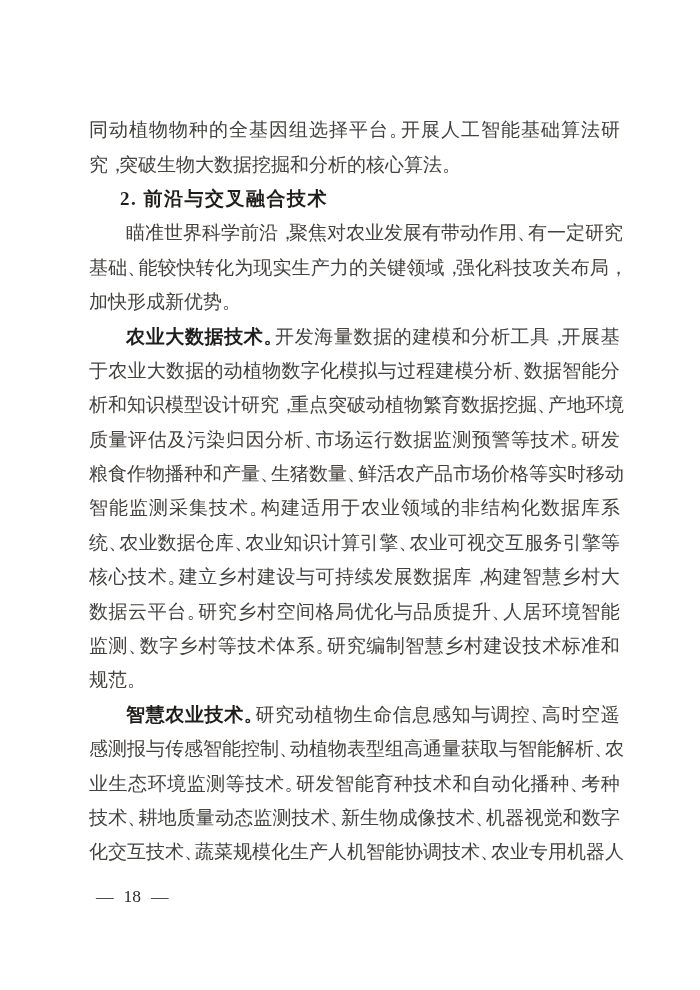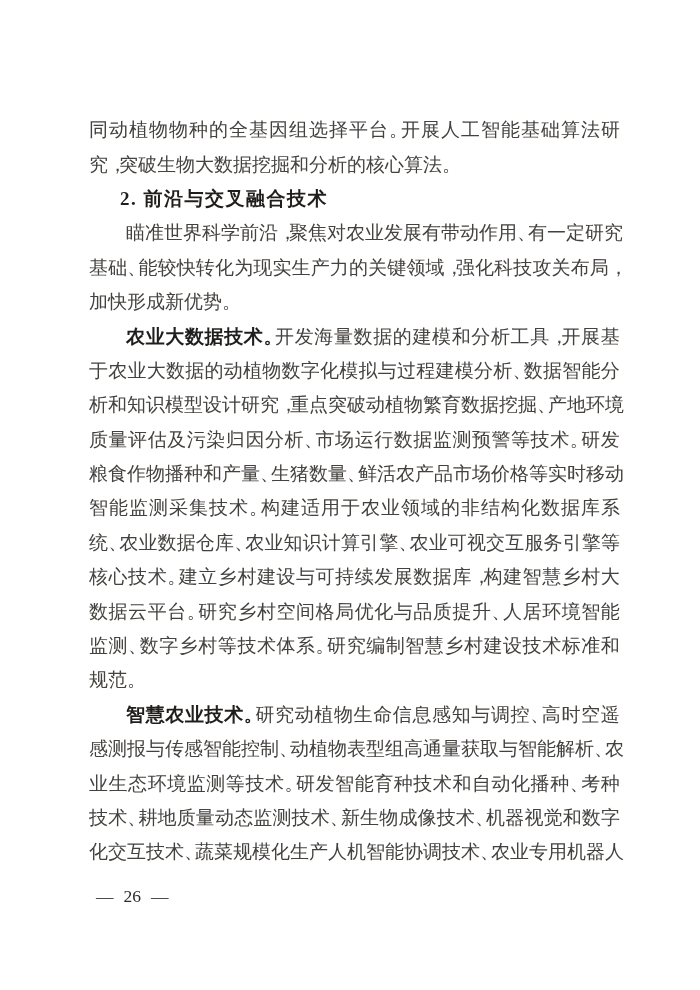--- a/index.html
+++ b/index.html
@@ -59,16 +59,16 @@
       <div class="line justify"><span class="ch">监</span><span class="ch">测</span><span class="ch punct">、</span><span class="ch">数</span><span class="ch">字</span><span class="ch">乡</span><span class="ch">村</span><span class="ch">等</span><span class="ch">技</span><span class="ch">术</span><span class="ch">体</span><span class="ch">系</span><span class="ch punct">。</span><span class="ch">研</span><span class="ch">究</span><span class="ch">编</span><span class="ch">制</span><span class="ch">智</span><span class="ch">慧</span><span class="ch">乡</span><span class="ch">村</span><span class="ch">建</span><span class="ch">设</span><span class="ch">技</span><span class="ch">术</span><span class="ch">标</span><span class="ch">准</span><span class="ch">和</span></div>
       <div class="line"><span class="ch">规</span><span class="ch">范</span><span class="ch punct">。</span></div>
       <div class="line justify indent"><span class="ch bold">智</span><span class="ch bold">慧</span><span class="ch bold">农</span><span class="ch bold">业</span><span class="ch bold">技</span><span class="ch bold">术</span><span class="ch bold punct">。</span><span class="ch">研</span><span class="ch">究</span><span class="ch">动</span><span class="ch">植</span><span class="ch">物</span><span class="ch">生</span><span class="ch">命</span><span class="ch">信</span><span class="ch">息</span><span class="ch">感</span><span class="ch">知</span><span class="ch">与</span><span class="ch">调</span><span class="ch">控</span><span class="ch punct">、</span><span class="ch">高</span><span class="ch">时</span><span class="ch">空</span><span class="ch">遥</span></div>
       <div class="line justify"><span class="ch">感</span><span class="ch">测</span><span class="ch">报</span><span class="ch">与</span><span class="ch">传</span><span class="ch">感</span><span class="ch">智</span><span class="ch">能</span><span class="ch">控</span><span class="ch">制</span><span class="ch punct">、</span><span class="ch">动</span><span class="ch">植</span><span class="ch">物</span><span class="ch">表</span><span class="ch">型</span><span class="ch">组</span><span class="ch">高</span><span class="ch">通</span><span class="ch">量</span><span class="ch">获</span><span class="ch">取</span><span class="ch">与</span><span class="ch">智</span><span class="ch">能</span><span class="ch">解</span><span class="ch">析</span><span class="ch punct">、</span><span class="ch">农</span></div>
       <div class="line justify"><span class="ch">业</span><span class="ch">生</span><span class="ch">态</span><span class="ch">环</span><span class="ch">境</span><span class="ch">监</span><span class="ch">测</span><span class="ch">等</span><span class="ch">技</span><span class="ch">术</span><span class="ch punct">。</span><span class="ch">研</span><span class="ch">发</span><span class="ch">智</span><span class="ch">能</span><span class="ch">育</span><span class="ch">种</span><span class="ch">技</span><span class="ch">术</span><span class="ch">和</span><span class="ch">自</span><span class="ch">动</span><span class="ch">化</span><span class="ch">播</span><span class="ch">种</span><span class="ch punct">、</span><span class="ch">考</span><span class="ch">种</span></div>
       <div class="line justify"><span class="ch">技</span><span class="ch">术</span><span class="ch punct">、</span><span class="ch">耕</span><span class="ch">地</span><span class="ch">质</span><span class="ch">量</span><span class="ch">动</span><span class="ch">态</span><span class="ch">监</span><span class="ch">测</span><span class="ch">技</span><span class="ch">术</span><span class="ch punct">、</span><span class="ch">新</span><span class="ch">生</span><span class="ch">物</span><span class="ch">成</span><span class="ch">像</span><span class="ch">技</span><span class="ch">术</span><span class="ch punct">、</span><span class="ch">机</span><span class="ch">器</span><span class="ch">视</span><span class="ch">觉</span><span class="ch">和</span><span class="ch">数</span><span class="ch">字</span></div>
       <div class="line justify"><span class="ch">化</span><span class="ch">交</span><span class="ch">互</span><span class="ch">技</span><span class="ch">术</span><span class="ch punct">、</span><span class="ch">蔬</span><span class="ch">菜</span><span class="ch">规</span><span class="ch">模</span><span class="ch">化</span><span class="ch">生</span><span class="ch">产</span><span class="ch">人</span><span class="ch">机</span><span class="ch">智</span><span class="ch">能</span><span class="ch">协</span><span class="ch">调</span><span class="ch">技</span><span class="ch">术</span><span class="ch punct">、</span><span class="ch">农</span><span class="ch">业</span><span class="ch">专</span><span class="ch">用</span><span class="ch">机</span><span class="ch">器</span><span class="ch">人</span></div>
     </div>
   <div class="footer">
     <span>—</span>
-    <span>26</span>
+    <span>18</span>
     <span>—</span>
   </div>
 </div>
 
 </body></html>

